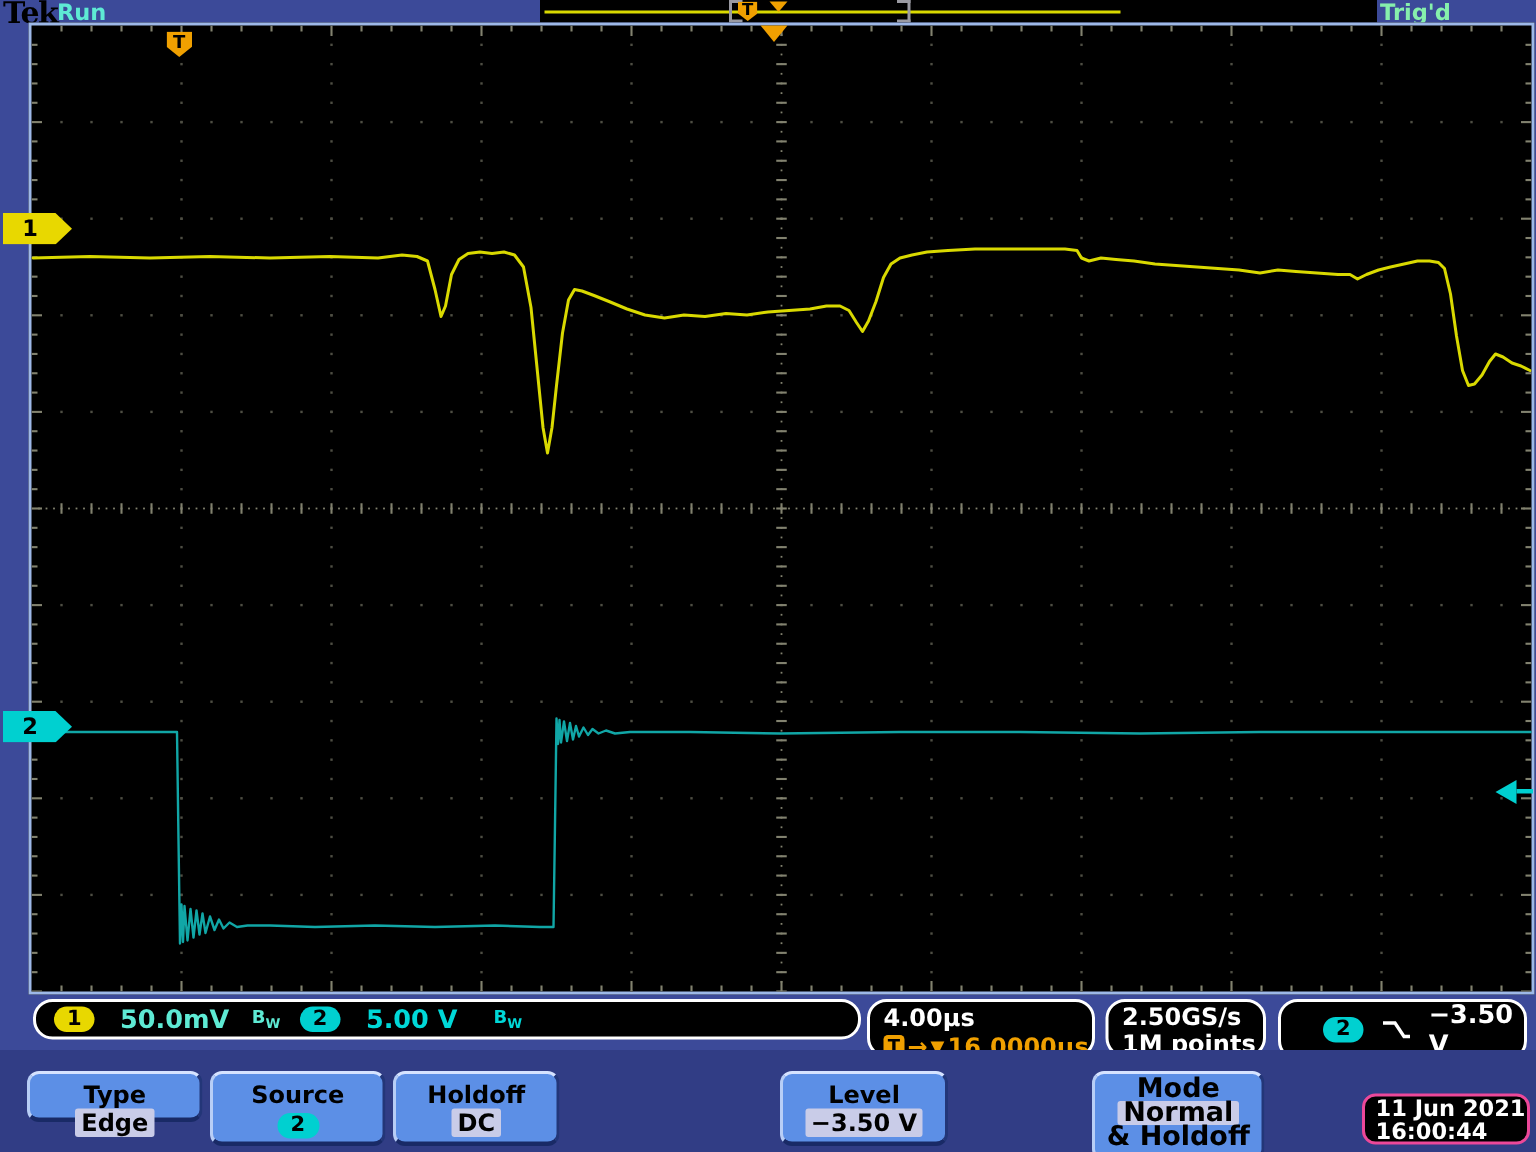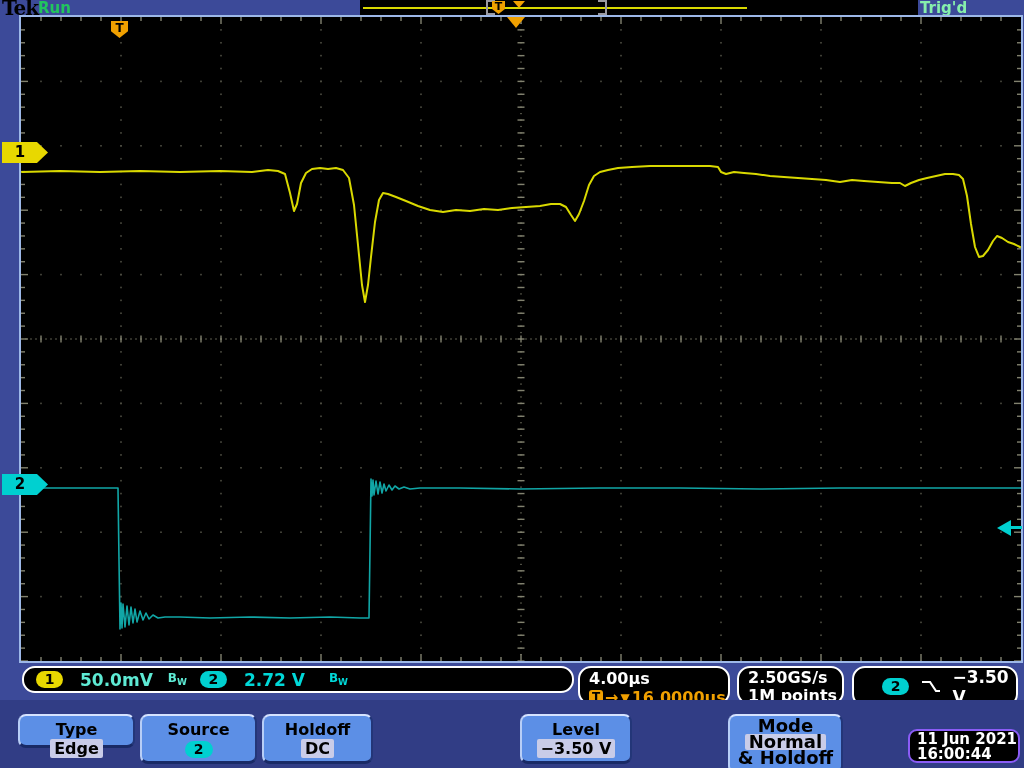--- a/index.html
+++ b/index.html
@@ -5,21 +5,21 @@
   html,body{margin:0;padding:0;background:#222;}
   .screen{
     position:relative;width:1024px;height:768px;overflow:hidden;
     background:#3c4a99;
     font-family:"DejaVu Sans",sans-serif;
     -webkit-font-smoothing:antialiased;
   }
   
   .tek-logo{position:absolute;left:2px;top:-4px;font-family:"DejaVu Serif",serif;
     font-weight:bold;font-size:20px;color:#000;letter-spacing:-1px;}
-  .acq-status{position:absolute;left:38px;top:-1px;font-weight:bold;font-size:15px;color:#22c55e;}
+  .acq-status{position:absolute;left:38px;top:-1px;font-weight:bold;font-size:15px;color:#5eead4;}
   .trig-status{position:absolute;left:920px;top:-1px;font-weight:bold;font-size:15px;color:#86efac;}
   .record-strip{position:absolute;left:360px;top:0;width:558px;height:15px;background:#000;}
   .rec-line{position:absolute;left:3px;top:7px;width:384px;height:2px;background:#d9d900;}
   .rec-bracket{position:absolute;top:0;width:7px;height:11px;}
   .rec-bracket.l{left:126px;border-left:2px solid #9a9aa2;border-top:2px solid #9a9aa2;border-bottom:2px solid #9a9aa2;}
   .rec-bracket.r{left:238px;border-right:2px solid #9a9aa2;border-top:2px solid #9a9aa2;border-bottom:2px solid #9a9aa2;}
   .rec-t{position:absolute;left:132px;top:1px;width:13px;height:13px;background:#f0a000;
     color:#000;font-weight:bold;font-size:11px;line-height:12px;text-align:center;
     clip-path:polygon(0 0,100% 0,100% 62%,50% 100%,0 62%);}
   .rec-tri{position:absolute;left:153px;top:1px;width:0;height:0;
@@ -71,21 +71,21 @@
   .btn-source{left:140px;top:714px;width:117px;height:50px;}
   .btn-coupling{left:262px;top:714px;width:111px;height:50px;}
   .btn-slope{left:375px;top:714px;width:113px;height:53px;padding-top:2px;}
   .btn-level{left:520px;top:714px;width:112px;height:50px;}
   .btn-mode{left:728px;top:714px;width:115px;height:60px;font-size:18px;line-height:16px;padding-top:2px;}
   .src-badge{display:inline-block;width:28px;height:17px;background:#00d0d0;border-radius:9px;
     color:#000;font-size:14px;line-height:17px;font-weight:bold;margin-top:1px;}
   .slope-row{display:flex;justify-content:center;align-items:flex-end;gap:5px;margin-top:1px;}
   .slope-sel{background:#c9cce8;border-radius:5px;padding:2px 2px 0 2px;}
   .datetime{position:absolute;left:908px;top:729px;width:112px;height:34px;background:#000;
-    border:2px solid #8b5cf6;border-radius:9px;box-sizing:border-box;color:#fff;font-weight:bold;
+    border:2px solid #ec4899;border-radius:9px;box-sizing:border-box;color:#fff;font-weight:bold;
     font-size:15px;line-height:15px;text-align:left;padding:1px 0 0 7px;}
 </style>
 </head>
 <body>
 
 <div class="screen">
 
   <span class="tek-logo">Tek</span>
   <span class="acq-status">Run</span>
   <div class="record-strip">
@@ -1495,21 +1495,21 @@
   <div class="ch-badge ch1">1</div>
   <div class="ch-badge ch2">2</div>
   <div class="trig-arrow"></div>
   <div class="trig-arrow-tail"></div>
 
   <div class="sbox ch-box">
     <span class="cbadge y" style="margin-left:12px">1</span>
     <span class="txt-y" style="margin-left:17px">50.0mV</span>
     <span class="bw txt-y" style="margin-left:15px"><span>B</span><sub>W</sub></span>
     <span class="cbadge c" style="margin-left:13px">2</span>
-    <span class="txt-c" style="margin-left:17px">2.72 V</span>
+    <span class="txt-c" style="margin-left:17px">5.00 V</span>
     <span class="bw txt-c" style="margin-left:24px"><span>B</span><sub>W</sub></span>
   </div>
 
   <div class="sbox tb-box">
     <div>4.00µs</div>
     <div class="tb-delay">
       <span class="t-mini">T</span>
         <span>→</span>
         <span style="font-size:12px">▼</span>
         <span>16.0000µs</span>

